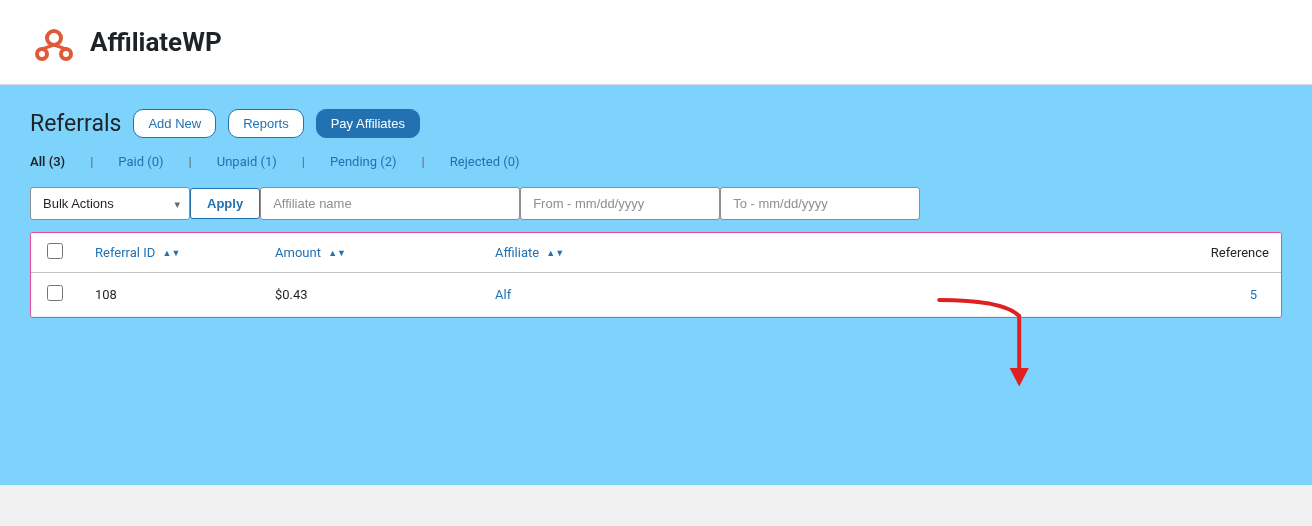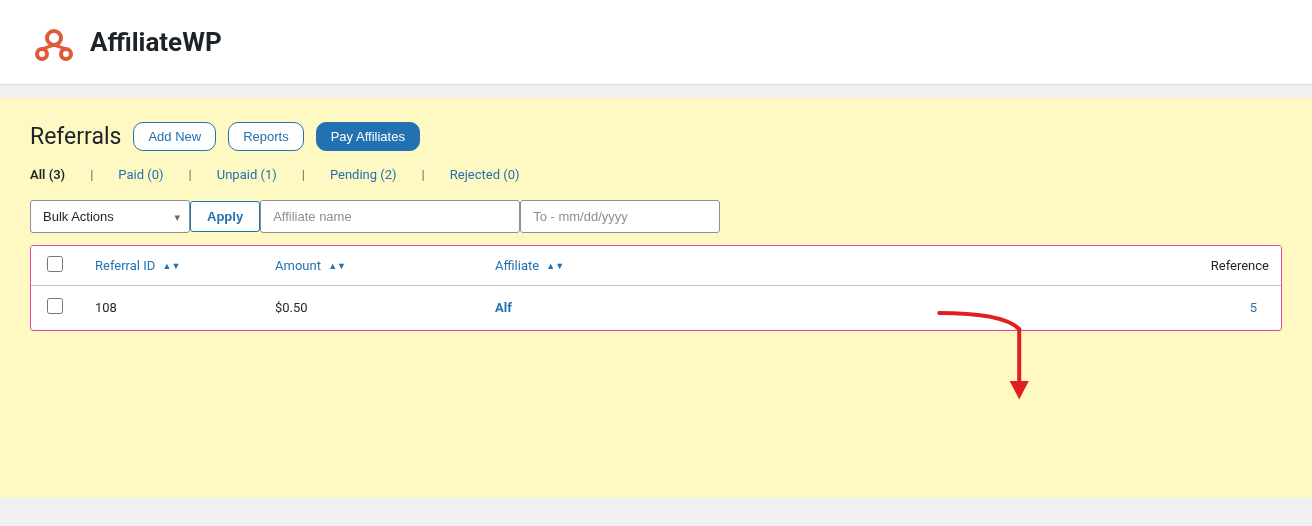--- a/index.html
+++ b/index.html
@@ -21,23 +21,22 @@
       height: 48px;
       margin-right: 12px;
     }
     .logo-text {
       font-size: 26px;
       font-weight: 700;
       color: #1d2327;
     }
     .content {
       padding: 24px 30px;
-      background: #fef9c3;
+      background: #7dd3fc;
       min-height: 400px;
-      margin-top: 13px;
     }
     .page-title-row {
       display: flex;
       align-items: center;
       gap: 12px;
       margin-bottom: 16px;
     }
     .page-title {
       font-size: 23px;
       font-weight: 400;
@@ -176,21 +175,21 @@
       color: #1d2327;
       border-bottom: 1px solid #f0f0f1;
       vertical-align: middle;
     }
     td.reference-cell {
       text-align: right;
       padding-right: 24px;
       color: #2271b1;
     }
     td.amount-cell { color: #1d2327; }
-    td.affiliate-cell { color: #2271b1; cursor: pointer; font-weight: bold; }
+    td.affiliate-cell { color: #2271b1; cursor: pointer; }
     .checkbox-col { width: 36px; }
     .referral-id-col { width: 180px; }
     .amount-col { width: 220px; }
     .affiliate-col { width: 220px; }
     input[type="checkbox"] {
       width: 16px;
       height: 16px;
       cursor: pointer;
       accent-color: #2271b1;
     }
@@ -244,20 +243,21 @@
 
   <div class="toolbar">
     <div class="bulk-actions-wrap">
       <select class="bulk-select">
         <option>Bulk Actions</option>
       </select>
       <span class="bulk-chevron">▾</span>
     </div>
     <button class="btn-apply">Apply</button>
     <input class="filter-input affiliate-input" type="text" placeholder="Affiliate name" style="">
+    <input class="filter-input date-input" type="text" placeholder="From - mm/dd/yyyy" style="">
     <input class="filter-input date-input" type="text" placeholder="To - mm/dd/yyyy" style="">
   </div>
 
   <div class="table-container">
     <div class="table-wrap">
       <table>
         <thead>
           <tr>
             <th class="checkbox-col">
               <input type="checkbox" style="">
@@ -276,21 +276,21 @@
             </th>
             <th class="reference-col">Reference</th>
           </tr>
         </thead>
         <tbody>
           <tr>
             <td class="checkbox-col">
               <input type="checkbox" style="">
             </td>
             <td>108</td>
-            <td class="amount-cell">$0.50</td>
+            <td class="amount-cell">$0.43</td>
             <td class="affiliate-cell">Alf</td>
             <td class="reference-cell">5</td>
           </tr>
         </tbody>
       </table>
     </div>
 
     <svg class="arrow-overlay" viewBox="0 0 1252 200" preserveAspectRatio="xMidYMid meet" style="position:absolute;top:60px;left:0;width:100%;height:160px;pointer-events:none;">
 
       <path d="M 980 10 C 1000 10, 1060 10, 1080 30 L 1080 100" stroke="#e02020" stroke-width="5" fill="none" stroke-linecap="round"></path>

